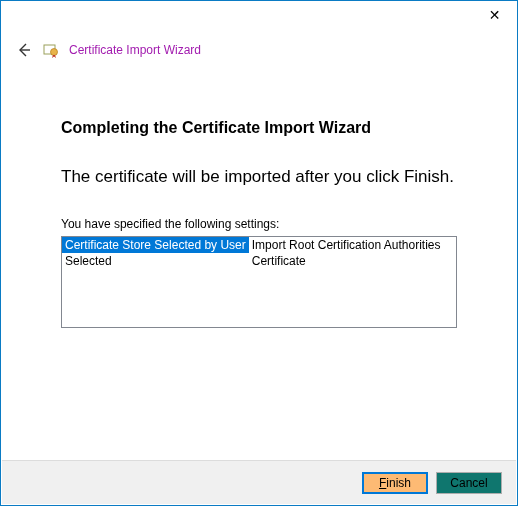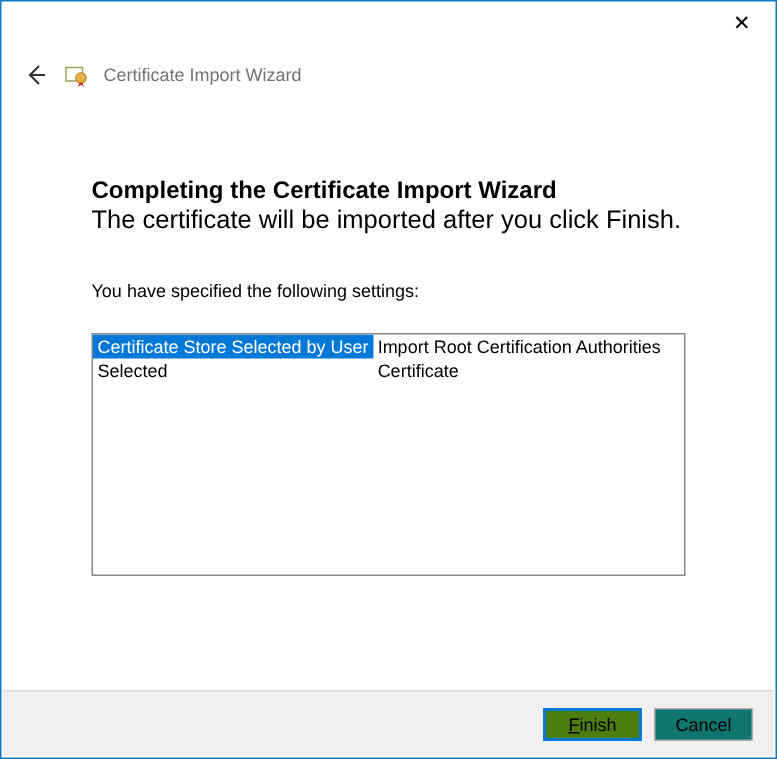--- a/index.html
+++ b/index.html
@@ -44,42 +44,43 @@
       align-items: center;
       justify-content: center;
       color: #333;
     }
     .wiz-icon {
       width: 16px;
       height: 16px;
     }
     .header-title {
       font-size: 12px;
-      color: #737373;
+      color: #a21caf;
     }
     .content {
       padding: 60px 60px 0 60px;
     }
     .page-title {
       font-size: 16px;
       font-weight: 600;
       color: #000;
+      margin-bottom: 30px;
     }
     .info-text {
       font-size: 17px;
       margin-bottom: 30px;
     }
     .settings-label {
       font-size: 12px;
-      margin-bottom: 21px;
+      margin-bottom: 5px;
     }
     .settings-box {
       border: 1px solid #828790;
       width: 100%;
-      height: 162px;
+      height: 92px;
       background: #fff;
       overflow: hidden;
     }
     .settings-table {
       border-collapse: collapse;
       font-size: 12px;
     }
     .settings-table td {
       padding: 0 3px;
       line-height: 16px;
@@ -108,21 +109,21 @@
       min-width: 66px;
       height: 22px;
       font-size: 12px;
       font-family: inherit;
       background: #0f766e;
       border: 1px solid #adadad;
       padding: 0 10px;
     }
     .btn-default {
       border: 2px solid #0078d7;
-      background: #4d7c0f;
+      background: #fdba74;
     }
   </style>
 </head>
 <body>
 
 <div class="titlebar">
   <button class="close-btn">
     <span>✕</span>
   </button>
 </div>

